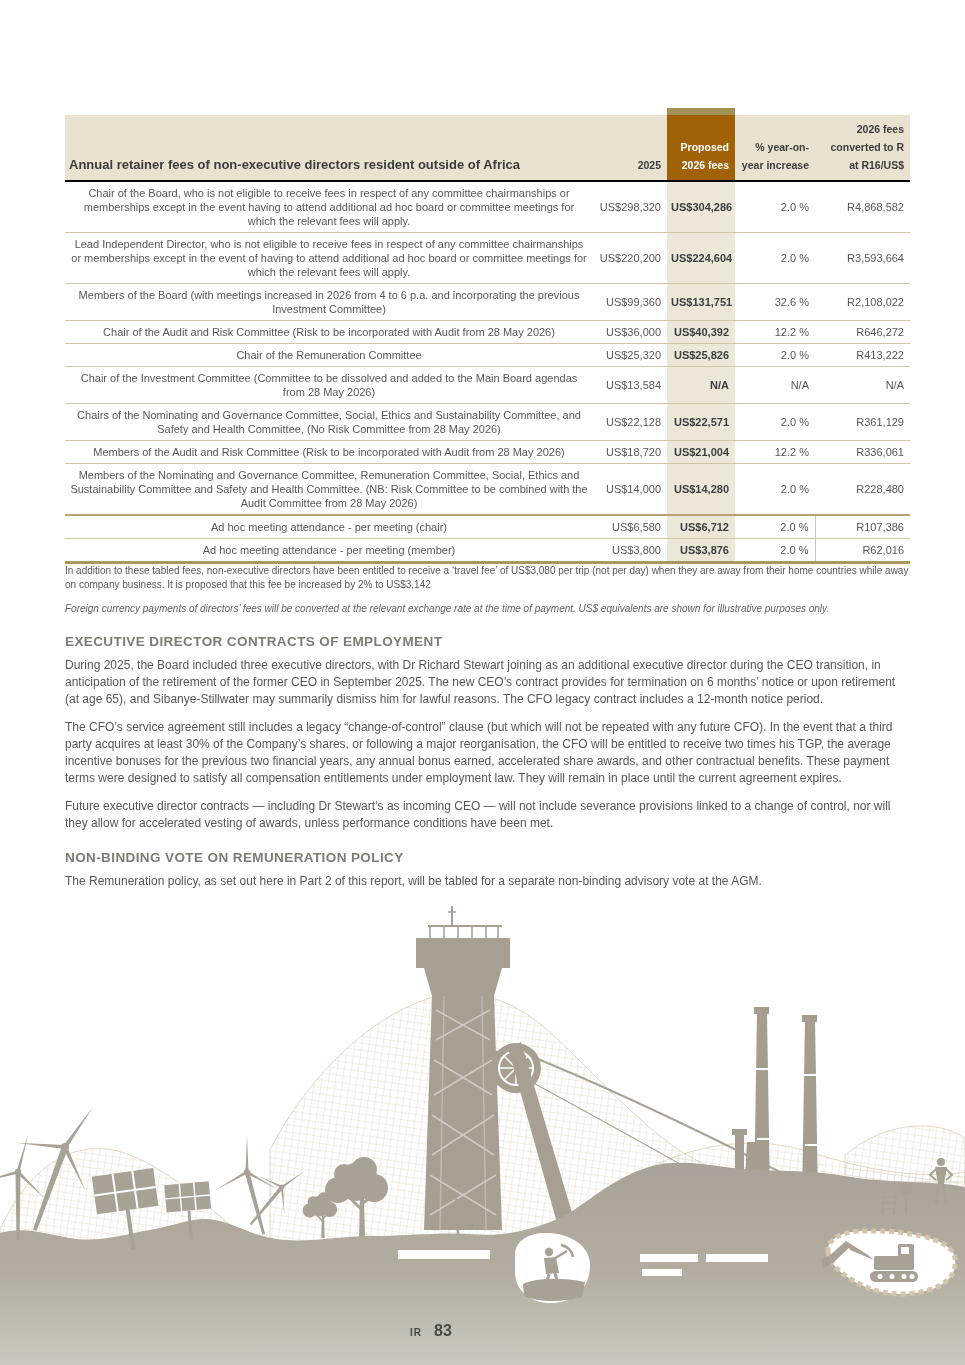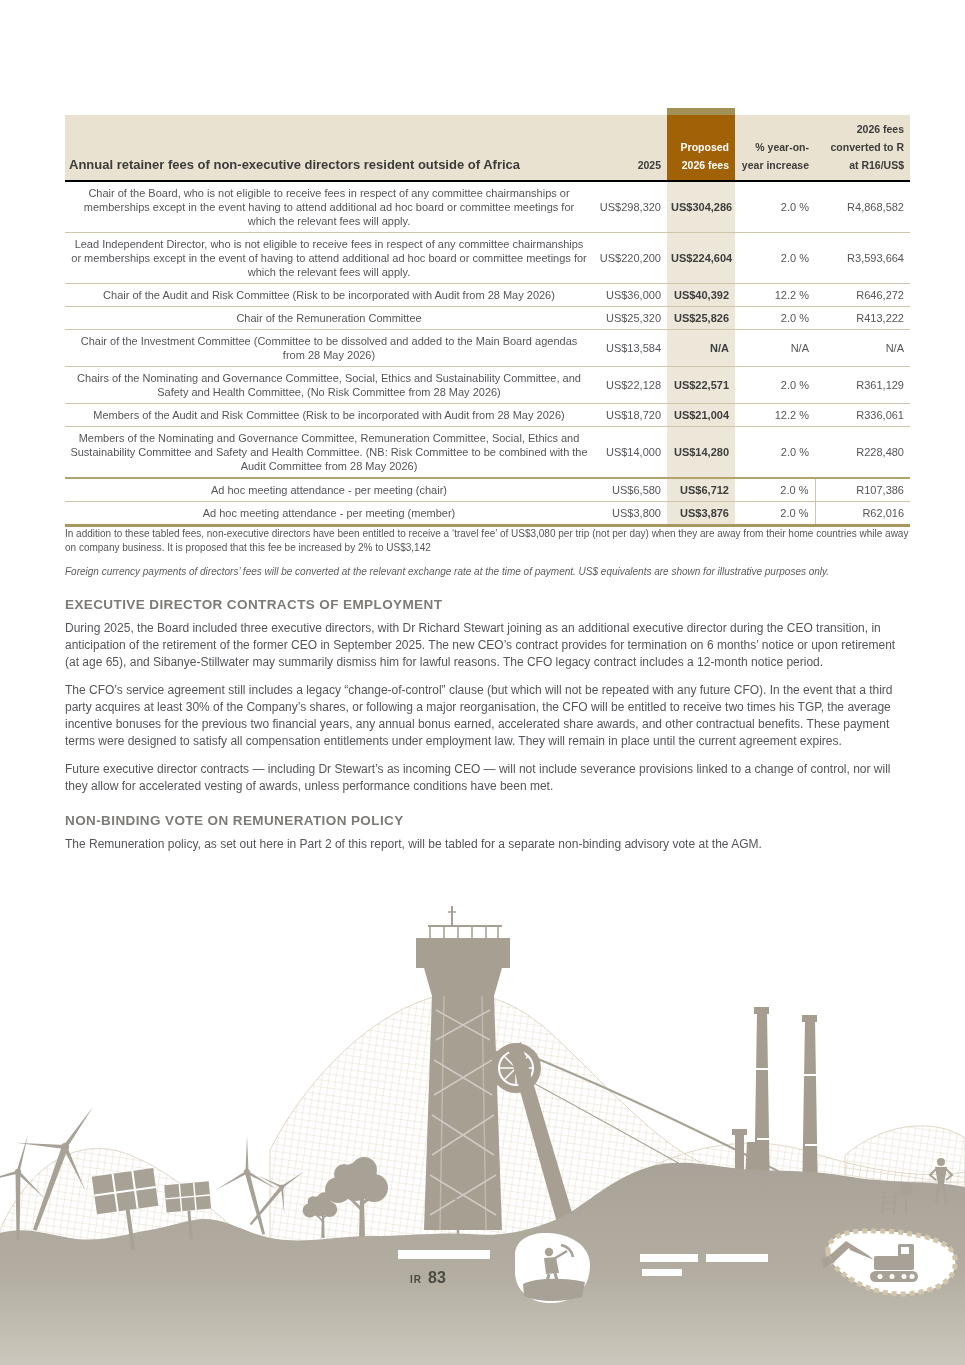--- a/index.html
+++ b/index.html
@@ -27,21 +27,21 @@
   .footnote{font-size:10px;line-height:14px;color:#55565a;}
   .note-italic{font-size:10px;line-height:14px;font-style:italic;margin-top:10px;color:#5d5e60;}
 
   
   h2.sec{font-size:13.5px;font-weight:bold;color:#7d7b75;letter-spacing:.4px;
          margin:18px 0 8px 0;}
   p.body{font-size:12px;line-height:17px;margin:0 0 11px 0;color:#55565a;}
 
   
   .illustration{position:absolute;left:0;bottom:0;width:965px;height:465px;}
-  .footer{position:absolute;left:410px;top:1269px;display:flex;align-items:baseline;gap:6px;z-index:5;}
+  .footer{position:absolute;left:410px;top:1322px;display:flex;align-items:baseline;gap:12px;z-index:5;}
   .footer .code{font-size:10px;font-weight:bold;letter-spacing:1px;color:#4b4a43;}
   .footer .pagenum{font-size:16px;font-weight:bold;color:#4b4a43;}
 </style>
 </head>
 <body>
 
 <div class="page">
   <div class="content">
 
     <table class="fees">
@@ -68,20 +68,27 @@
         <td class="c-2026 num">US$304,286</td>
         <td class="c-inc num">2.0 %</td>
         <td class="c-rand num">R4,868,582</td>
       </tr>
           <tr>
         <td class="c-desc">Lead Independent Director, who is not eligible to receive fees in respect of any committee chairmanships or memberships except in the event of having to attend additional ad hoc board or committee meetings for which the relevant fees will apply.</td>
         <td class="c-2025 num">US$220,200</td>
         <td class="c-2026 num">US$224,604</td>
         <td class="c-inc num">2.0 %</td>
         <td class="c-rand num">R3,593,664</td>
+      </tr>
+          <tr>
+        <td class="c-desc">Members of the Board (with meetings increased in 2026 from 4 to 6 p.a. and incorporating the previous Investment Committee)</td>
+        <td class="c-2025 num">US$99,360</td>
+        <td class="c-2026 num">US$131,751</td>
+        <td class="c-inc num">32.6 %</td>
+        <td class="c-rand num">R2,108,022</td>
       </tr>
           <tr>
         <td class="c-desc">Chair of the Audit and Risk Committee (Risk to be incorporated with Audit from 28 May 2026)</td>
         <td class="c-2025 num">US$36,000</td>
         <td class="c-2026 num">US$40,392</td>
         <td class="c-inc num">12.2 %</td>
         <td class="c-rand num">R646,272</td>
       </tr>
           <tr>
         <td class="c-desc">Chair of the Remuneration Committee</td>

